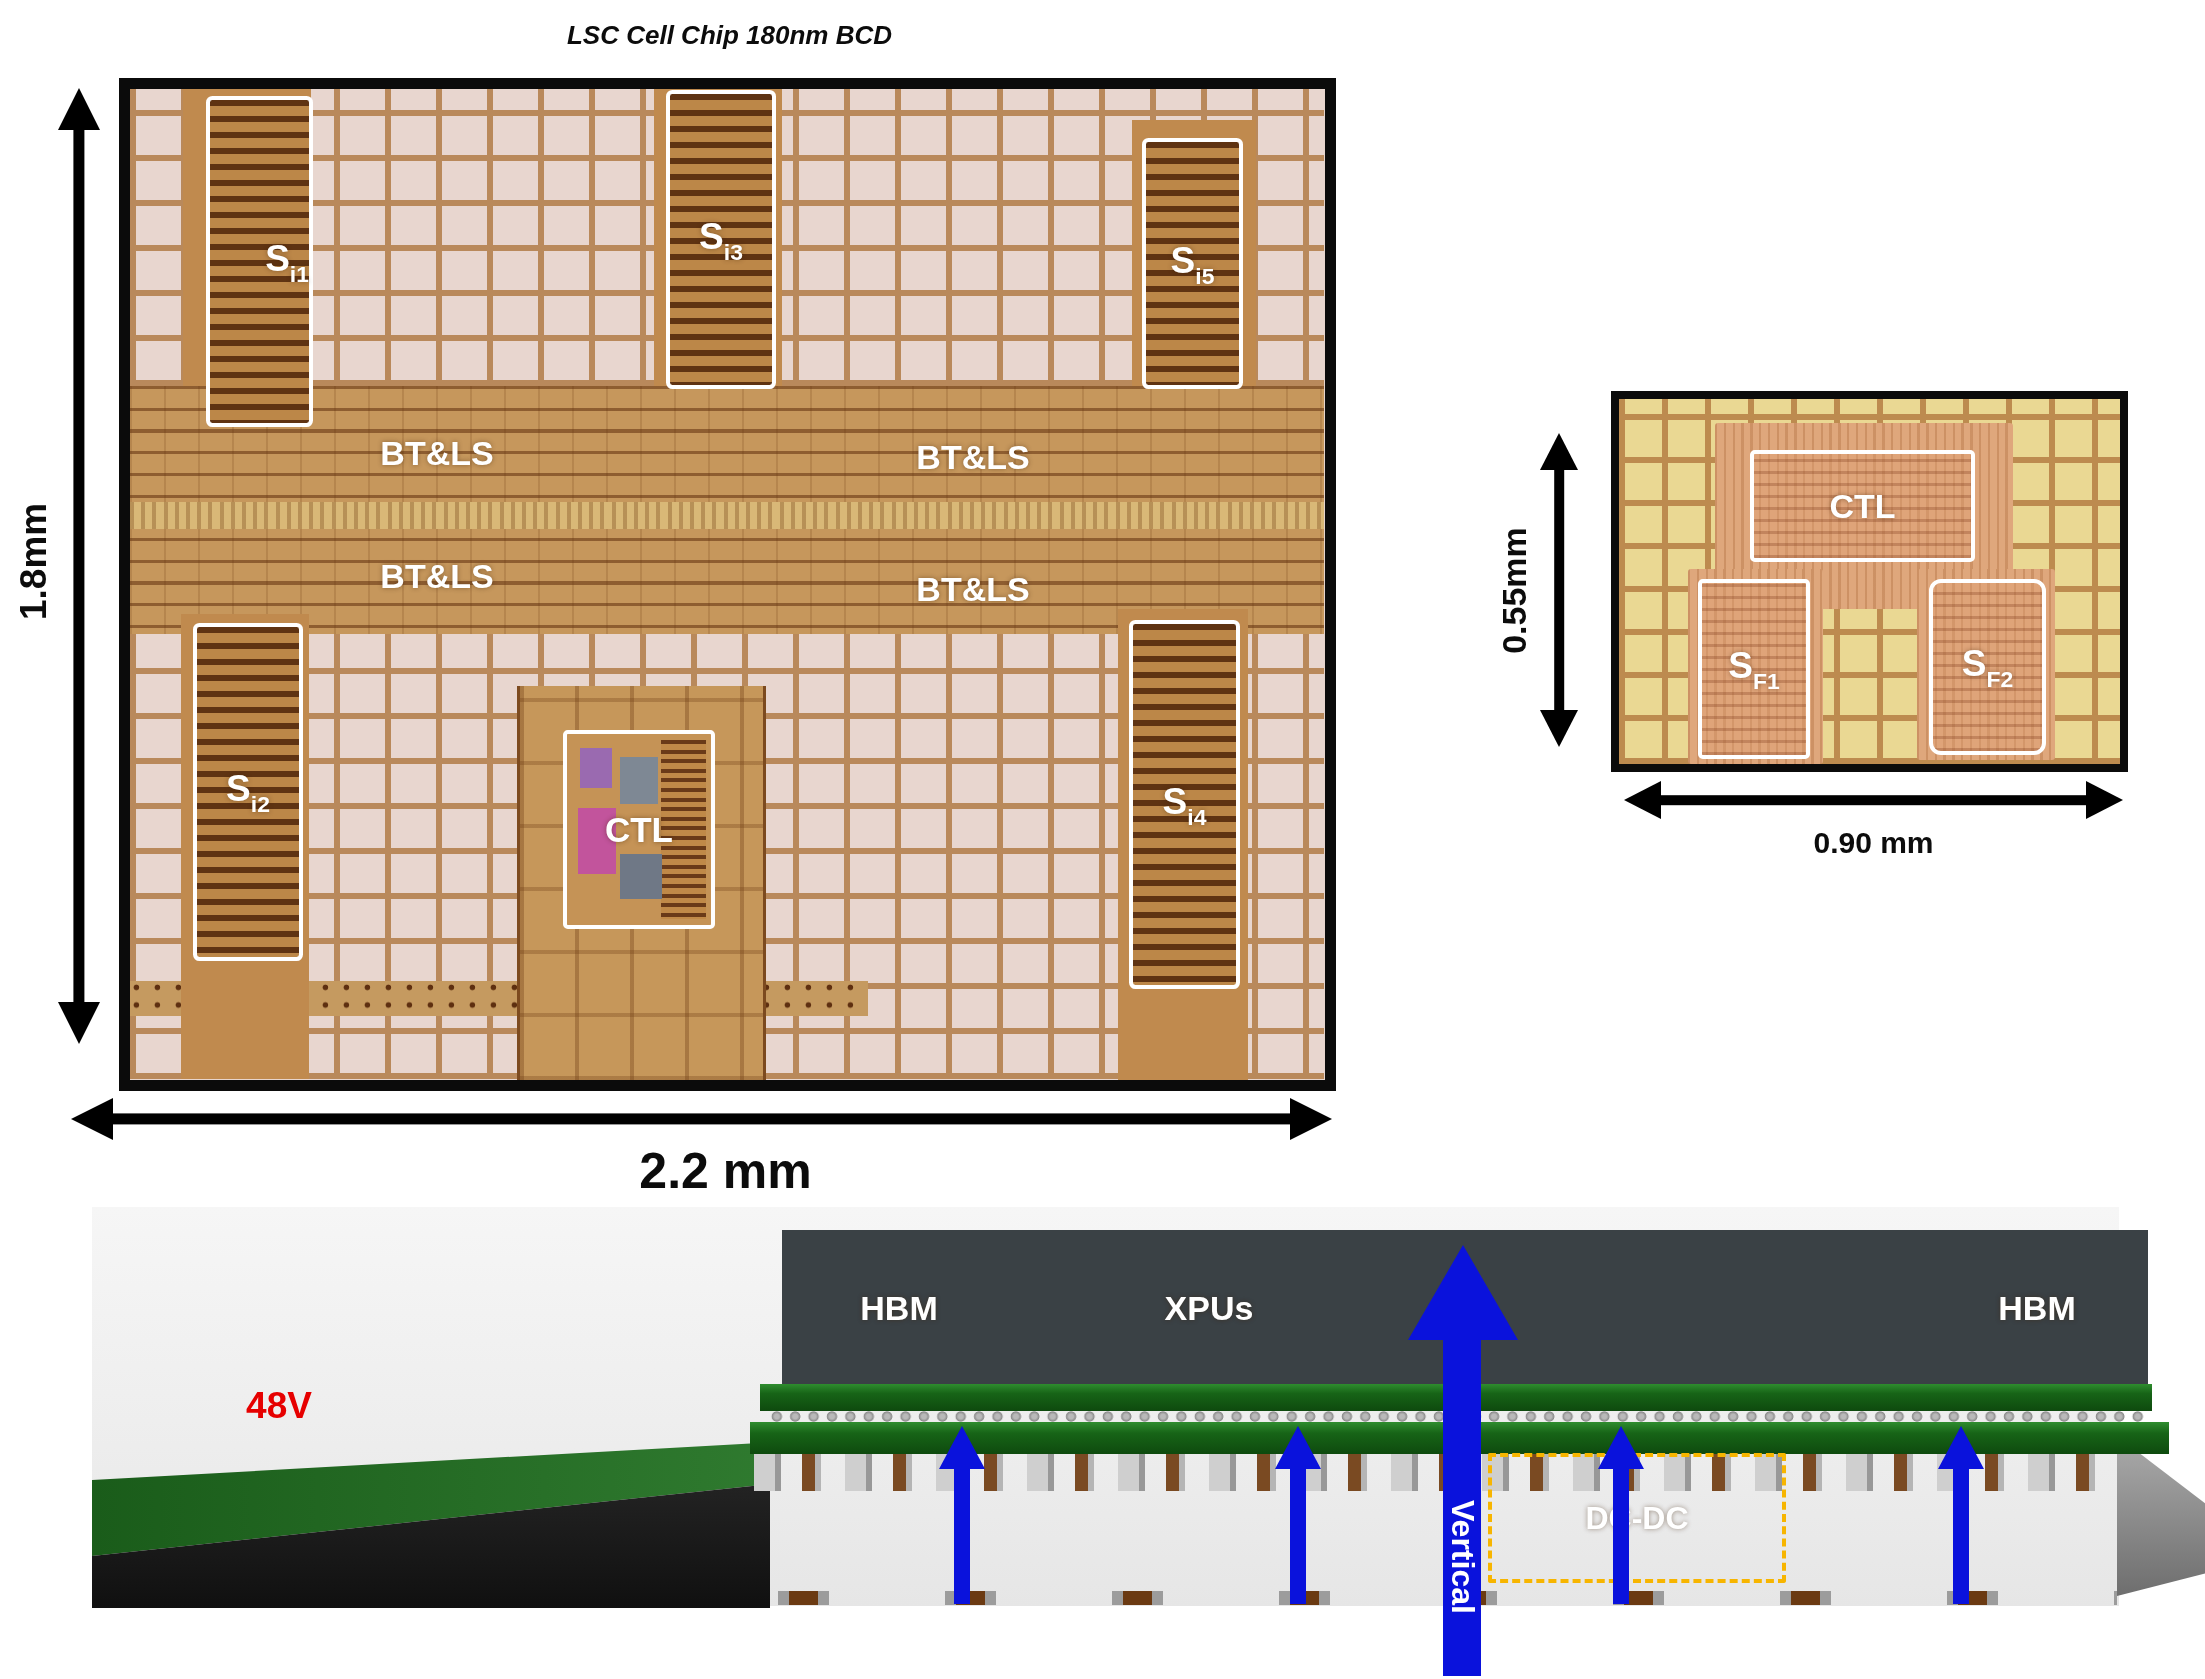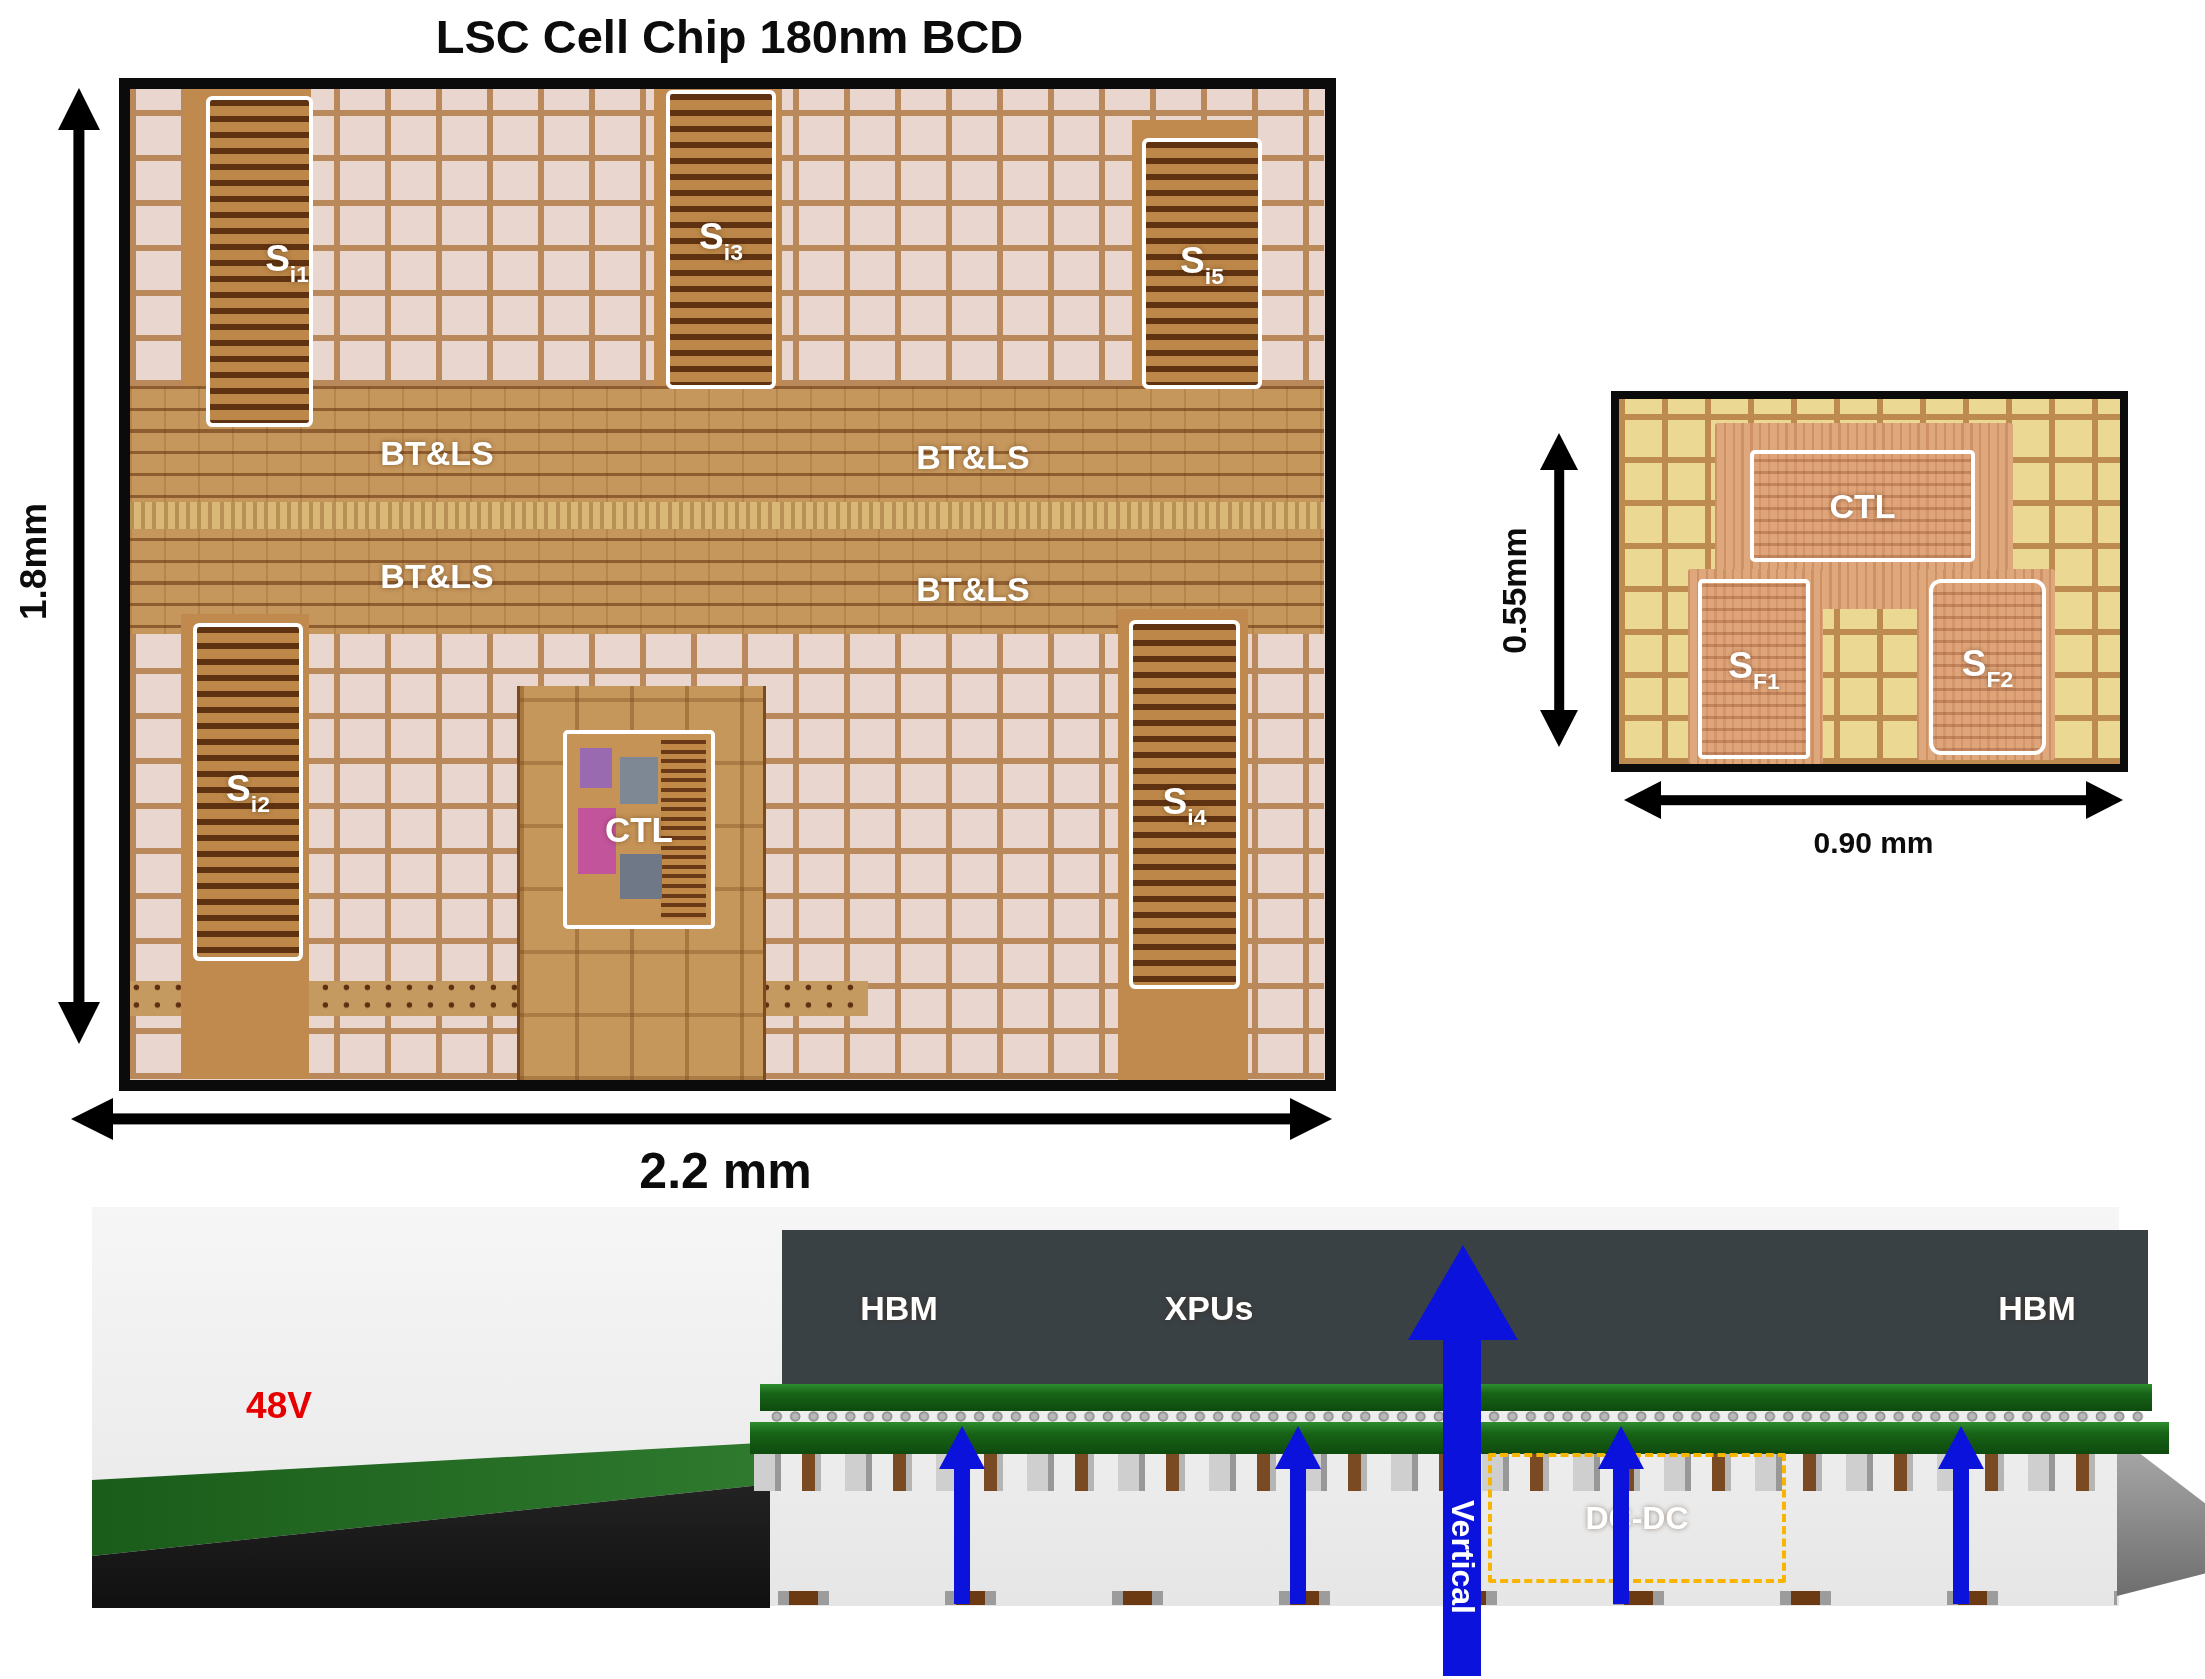--- a/index.html
+++ b/index.html
@@ -78,21 +78,21 @@
     border-bottom:43px solid var(--arrow-blue,#0a12dc); }
   .dcdc { border:4px dashed var(--dcdc-dashed,#f7b500); border-radius:2.4px; z-index:5;
     display:flex; align-items:center; justify-content:center; }
   .banner { background:var(--banner-blue,#0a12dc); z-index:7; }
   .vtext { writing-mode:vertical-rl; }
 </style>
 </head>
 <body>
 
 <div class="abs" style="left:0;top:0;width:1403px;height:1187px;">
-  <div class="abs ttl" style="left:120px;top:9px;width:1219px;font-size:47px;">LSC Cell Chip 180nm BCD</div>
+  <div class="abs ttl" style="left:120px;top:20px;width:1219px;font-size:26px;font-style:italic;">LSC Cell Chip 180nm BCD</div>
 
   <div class="abs" style="left:57px;top:88px;width:43px;height:956px;">
     <div class="shaft-v" style="top:32px;bottom:32px;"></div>
     <div class="tri tri-up"></div>
     <div class="tri tri-down"></div>
   </div>
   <div class="abs ttl" style="left:-16px;top:549px;width:100px;font-size:37px;transform:rotate(-90deg);">1.8mm</div>
 
   <div class="abs die" style="left:119px;top:78px;width:1217px;height:1013px;">
     <div class="abs pad-grid" style="left:0;top:0;width:1194px;height:297px;"></div>
@@ -108,21 +108,21 @@
     <div class="abs sw-col" style="left:988px;top:520px;width:130px;height:471px;"></div>
 
     <div class="abs ctl-region" style="left:387px;top:597px;width:249px;height:394px;"></div>
 
     <div class="abs sw-box" style="left:76px;top:7.2px;width:107px;height:331px;justify-content:flex-end;">
       <div class="wlabel sw-label"><span>S</span><sub>i1</sub></div>
     </div>
     <div class="abs sw-box" style="left:536px;top:0.8px;width:110px;height:299px;">
       <div class="wlabel sw-label"><span>S</span><sub>i3</sub></div>
     </div>
-    <div class="abs sw-box" style="left:1012px;top:49px;width:120px;height:251px;justify-content:center;">
+    <div class="abs sw-box" style="left:1012px;top:49px;width:101px;height:251px;justify-content:center;">
       <div class="wlabel sw-label"><span>S</span><sub>i5</sub></div>
     </div>
     <div class="abs sw-box" style="left:63px;top:534px;width:110px;height:338px;">
       <div class="wlabel sw-label"><span>S</span><sub>i2</sub></div>
     </div>
     <div class="abs sw-box" style="left:999px;top:531px;width:111px;height:369px;">
       <div class="wlabel sw-label"><span>S</span><sub>i4</sub></div>
     </div>
 
     <div class="btls wlabel" style="left:307px;top:364px;">BT&amp;LS</div>

